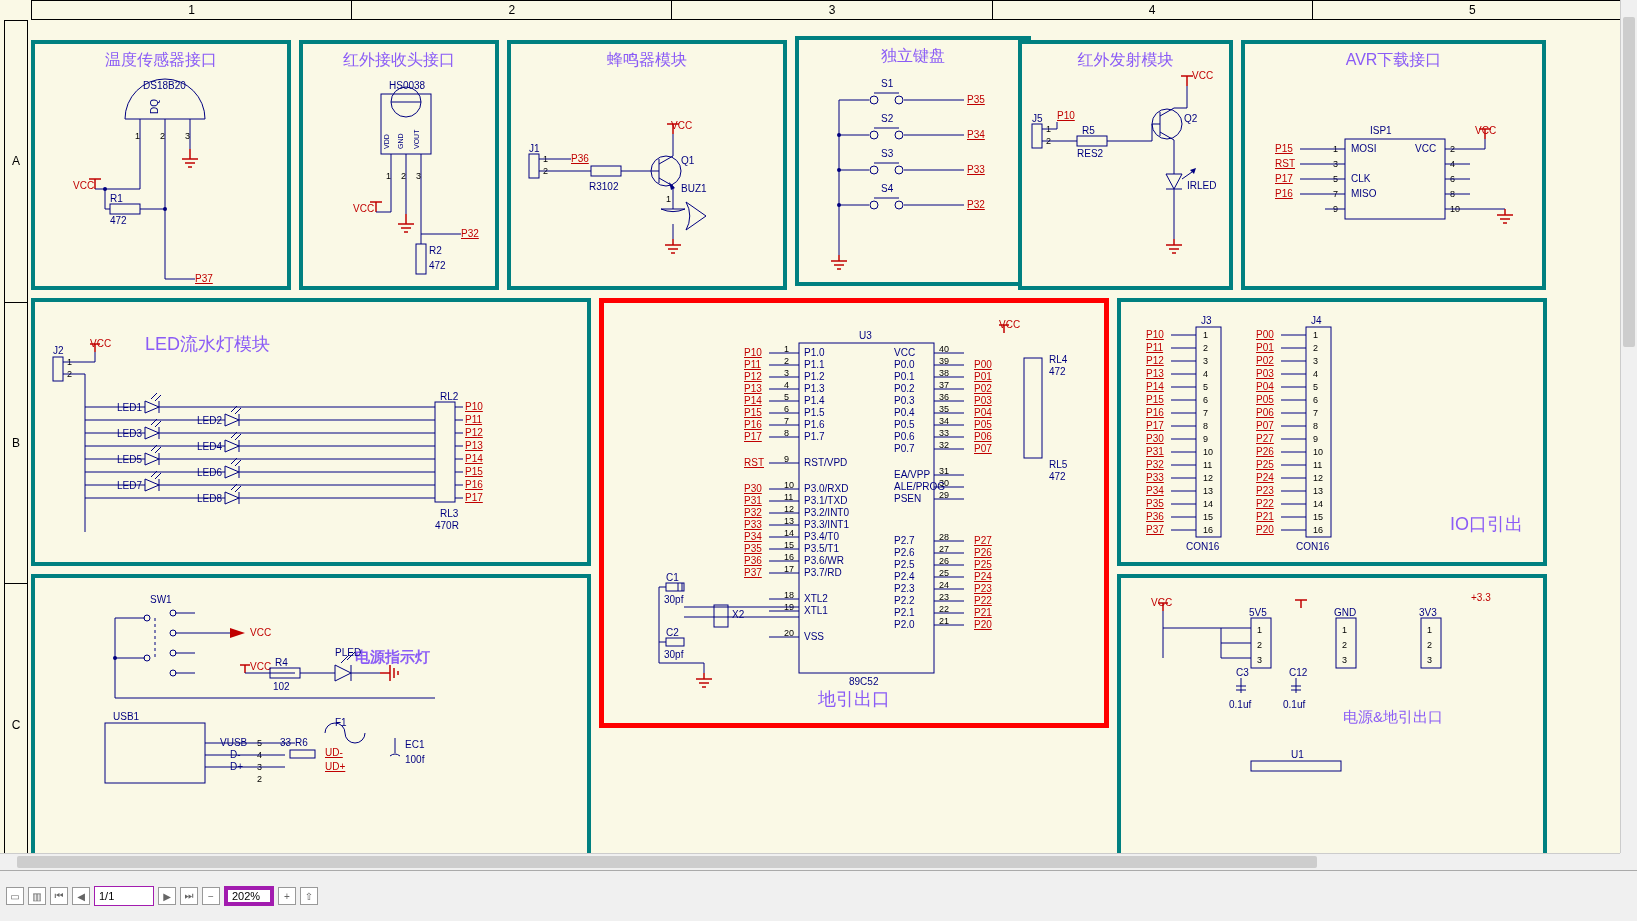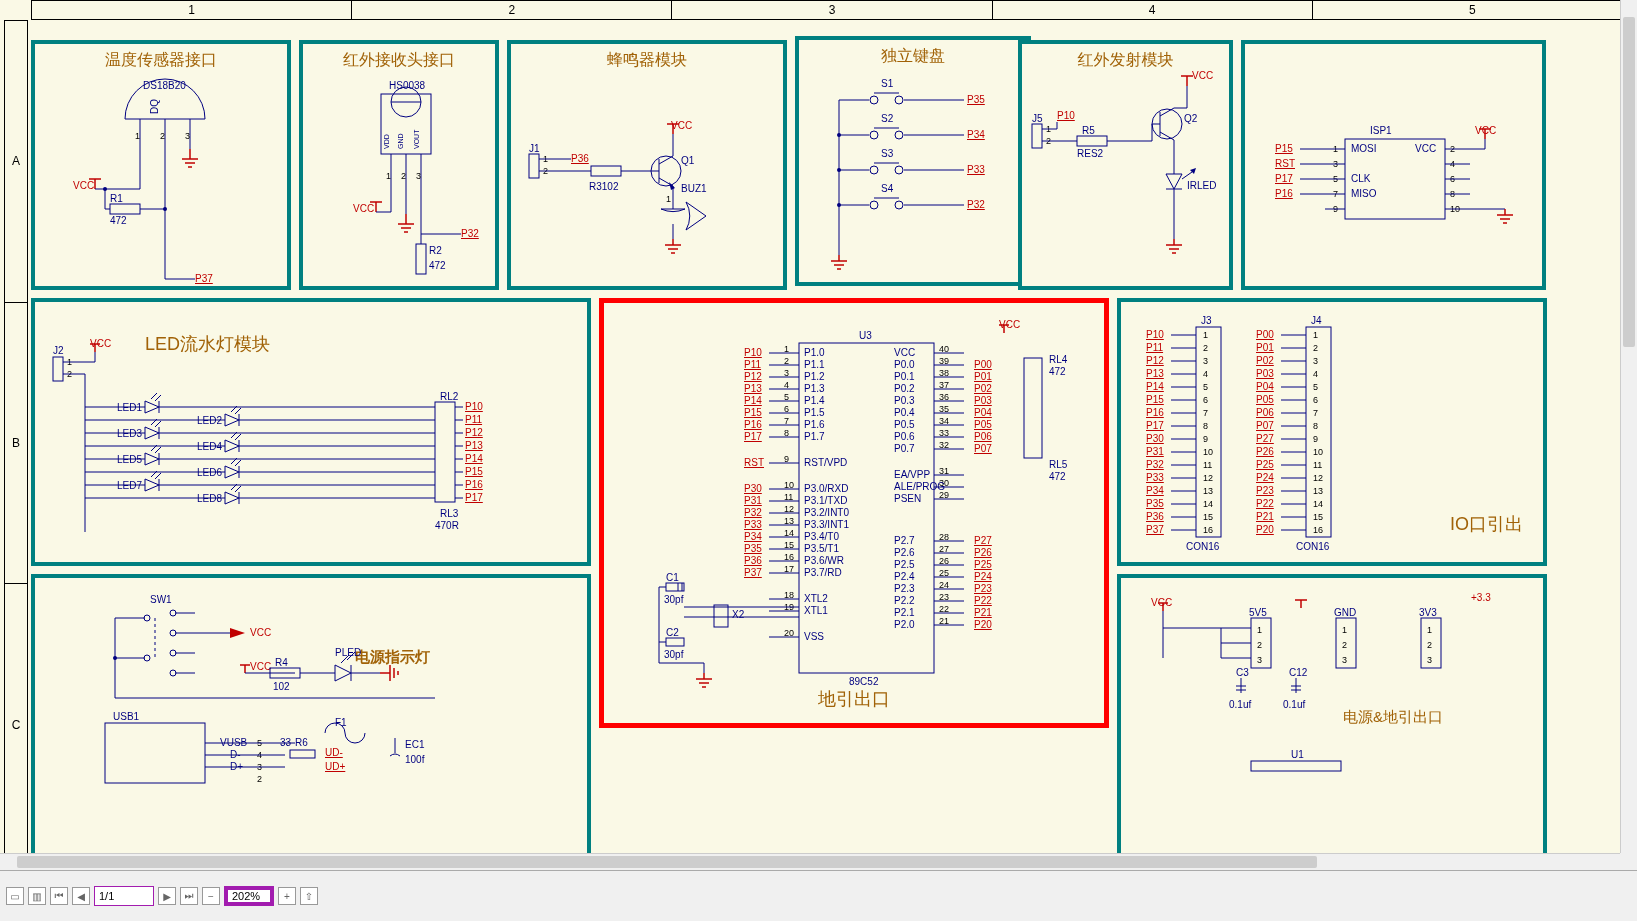--- a/index.html
+++ b/index.html
@@ -26,21 +26,21 @@
 
   .grid {
     position: absolute; left: 31px; top: 20px; right: 4px; bottom: 4px;
   }
   .module {
     position: absolute;
     background: #faf9e6;
     border: 4px solid #008080;
   }
   .module.highlight { border: 5px solid #ff0000; }
-  .title { font-size: 18px; color: #a16207; text-align: center; position: absolute; left: 0; right: 0; top: 6px; font-family: "Microsoft YaHei", sans-serif; }
+  .title { font-size: 18px; color: #8b5cf6; text-align: center; position: absolute; left: 0; right: 0; top: 6px; font-family: "Microsoft YaHei", sans-serif; }
   .title.small { font-size: 16px; }
   .title.tiny { font-size: 15px; }
   svg { position: absolute; overflow: visible; }
   .net { font: 10px Arial; fill: #c00000; }
   .net-u { text-decoration: underline; }
   .ref { font: 10px Arial; fill: #000080; }
   .val { font: 10px Arial; fill: #000080; }
   .pin-num { font: 9px Arial; fill: #000; }
   .pin-name { font: 10px Arial; fill: #000080; }
   .wire { stroke: #000080; stroke-width: 1; fill: none; }
@@ -325,20 +325,21 @@
         <g class="gnd-red" transform="translate(152,195)">
           <line x1="0" y1="0" x2="0" y2="6"></line>
             <line x1="-8" y1="6" x2="8" y2="6"></line>
           <line x1="-5" y1="10" x2="5" y2="10"></line>
             <line x1="-2" y1="14" x2="2" y2="14"></line>
         </g>
       </svg>
     </div>
 
     <div class="module" style="left:1210px;top:20px;width:305px;height:250px;">
+      <div class="title small">AVR下载接口</div>
       <svg width="305" height="250">
         <rect class="comp" x="100" y="95" width="100" height="80"></rect>
         <text class="ref" x="125" y="90">ISP1</text>
         <text class="net" x="230" y="90">VCC</text>
         <g class="pwr" transform="translate(240,95)">
             <line x1="0" y1="0" x2="0" y2="-10"></line>
             <line x1="-6" y1="-10" x2="6" y2="-10"></line>
           </g>
         <g>
           <text class="net net-u" x="30" y="108">P15</text>

